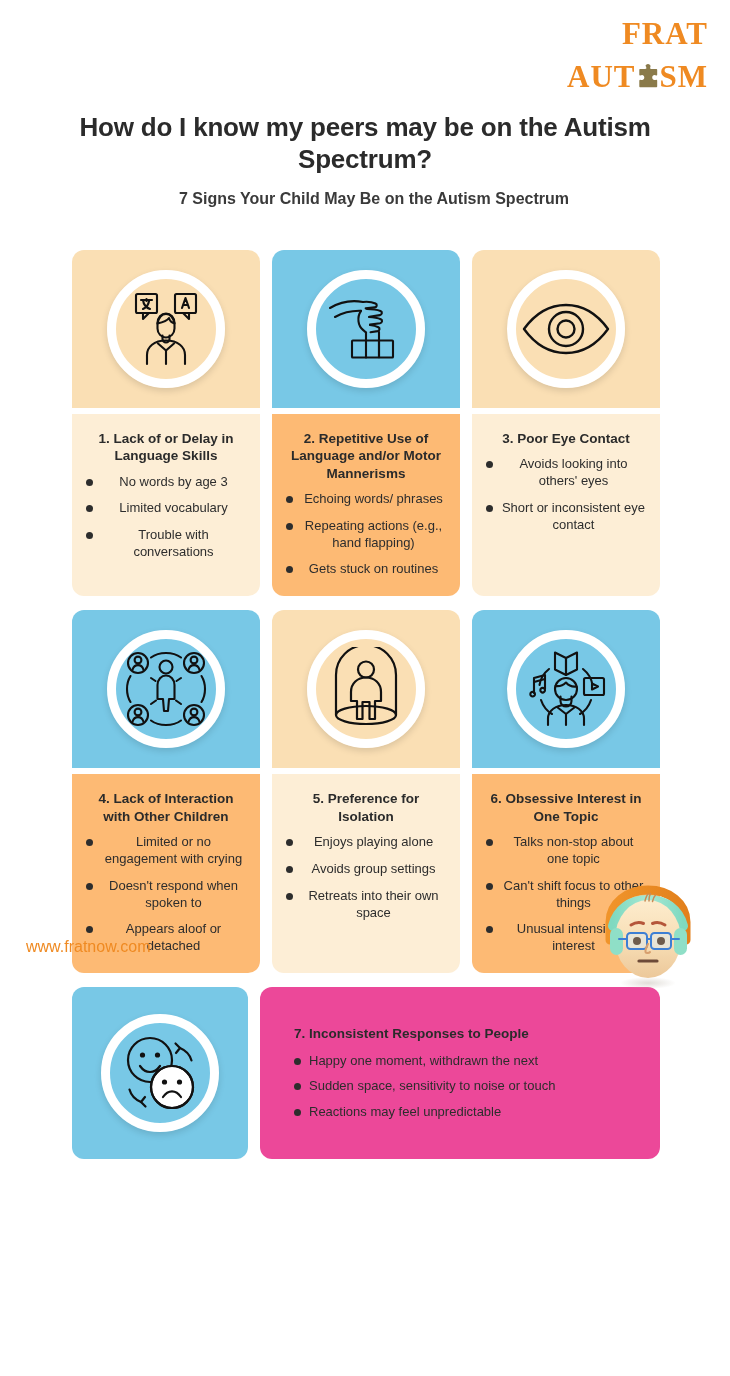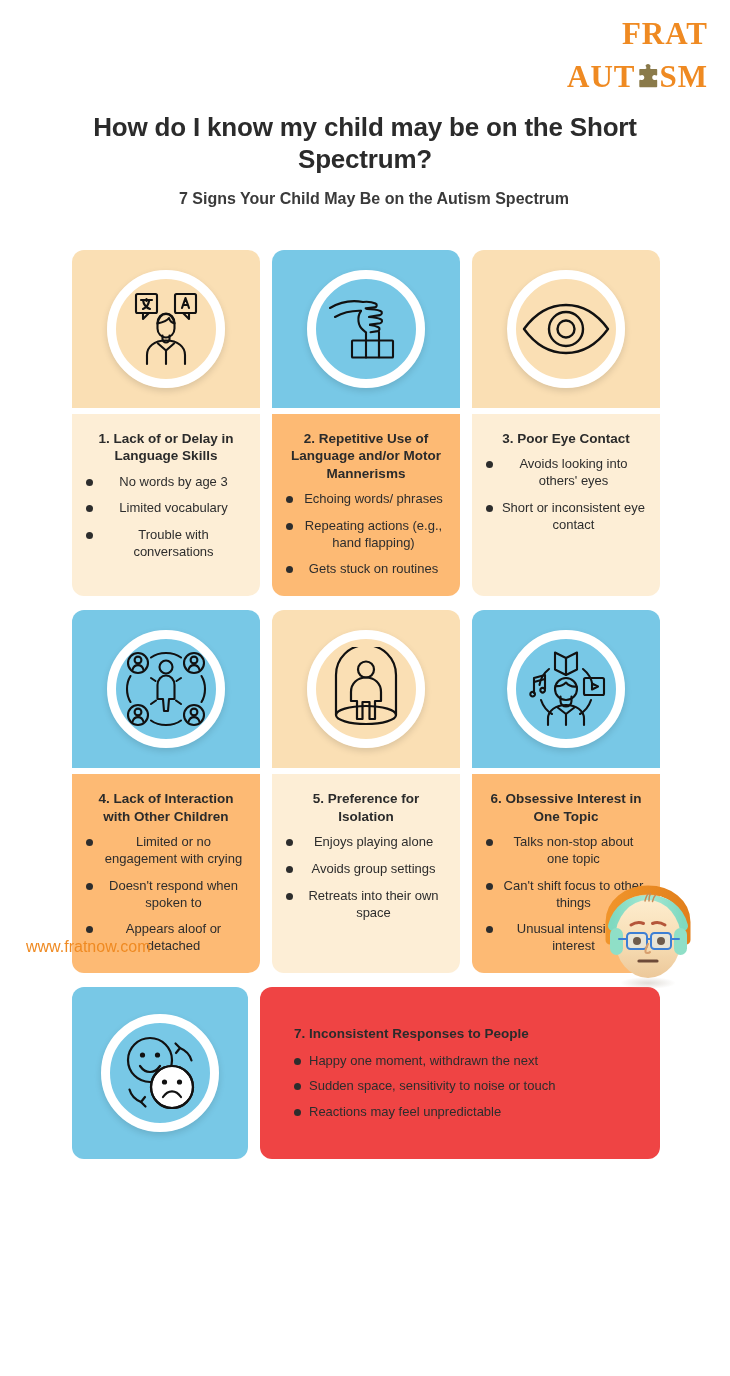--- a/index.html
+++ b/index.html
@@ -173,21 +173,21 @@
     flex: 0 0 176px;
     background: #78c8e6;
     border-radius: 12px;
     height: 172px;
     display: flex;
     align-items: center;
     justify-content: center;
   }
   .wide-text {
     flex: 1 1 auto;
-    background: #ef4444;
+    background: #ec4899;
     border-radius: 12px;
     height: 172px;
     padding: 38px 20px 20px 34px;
   }
   .wide-text .card-title { font-size: 13.5px; margin-bottom: 10px; }
   .wide-text ul.bullets li { margin-bottom: 9px; }
 
   
   .footer-url {
     position: absolute;
@@ -216,21 +216,21 @@
       <span>AUT</span>
       <span class="puzzle-piece">
         <svg width="22" height="26" viewBox="0 0 22 26">
           <path d="M8.5 2.2c0-1.2 1.1-2.2 2.5-2.2s2.5 1 2.5 2.2c0 .8-.4 1.3-.4 1.9 0 .5.4.9 1 .9h5.1c.6 0 1 .4 1 1v4.6c0 .6-.4 1-.9 1-.6 0-1.1-.5-1.9-.5-1.2 0-2.2 1.1-2.2 2.5s1 2.5 2.2 2.5c.8 0 1.3-.4 1.9-.4.5 0 .9.4.9 1v5.5c0 .6-.4 1-1 1H3.3c-.6 0-1-.4-1-1v-5.5c0-.6.4-1 .9-1 .6 0 1.1.4 1.9.4 1.2 0 2.2-1.1 2.2-2.5s-1-2.5-2.2-2.5c-.8 0-1.3.5-1.9.5-.5 0-.9-.4-.9-1V6c0-.6.4-1 1-1h5.1c.6 0 1-.4 1-.9 0-.6-.4-1.1-.4-1.9z" fill="#8a7a4a"></path>
         </svg>
       </span>
       <span>SM</span>
     </span>
   </div>
 
-  <div class="title">How do I know my child may be on the Short Spectrum?</div>
+  <div class="title">How do I know my peers may be on the Autism Spectrum?</div>
   <div class="subtitle">7 Signs Your Child May Be on the Autism Spectrum</div>
 
   <div class="grid">
 
     <div class="row">
 
       <div class="card theme-peach">
         <div class="icon-panel">
           <div class="medallion">
             <svg width="84" height="78" viewBox="0 0 84 78" fill="none" stroke="#111" stroke-width="2.1" stroke-linecap="round" stroke-linejoin="round">

